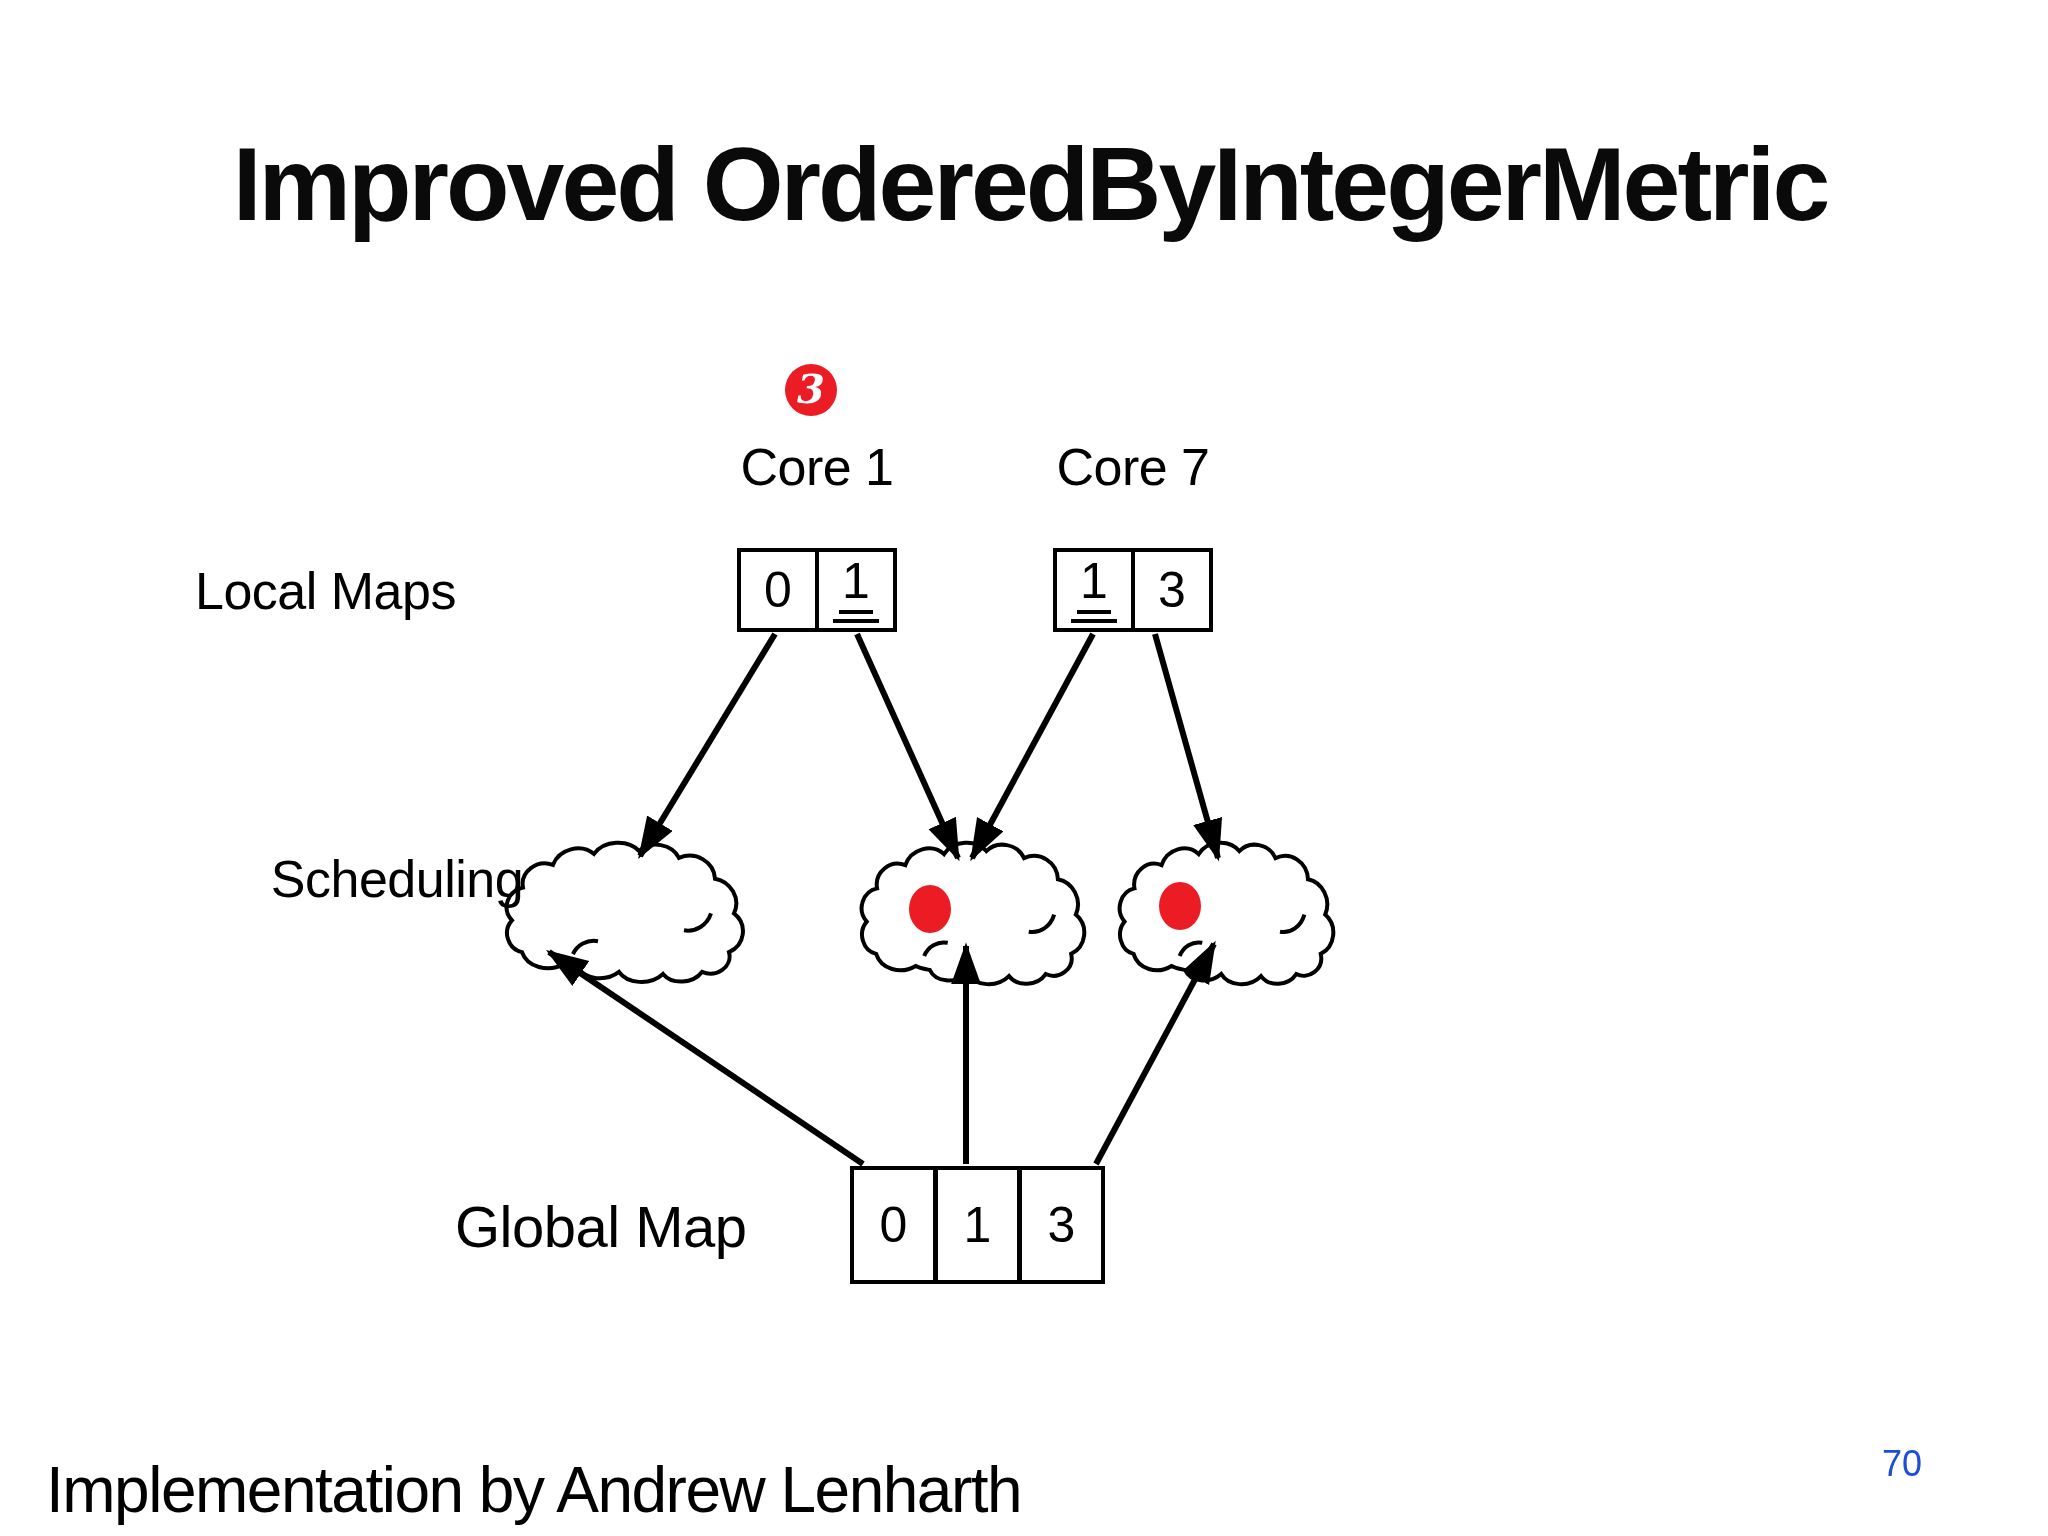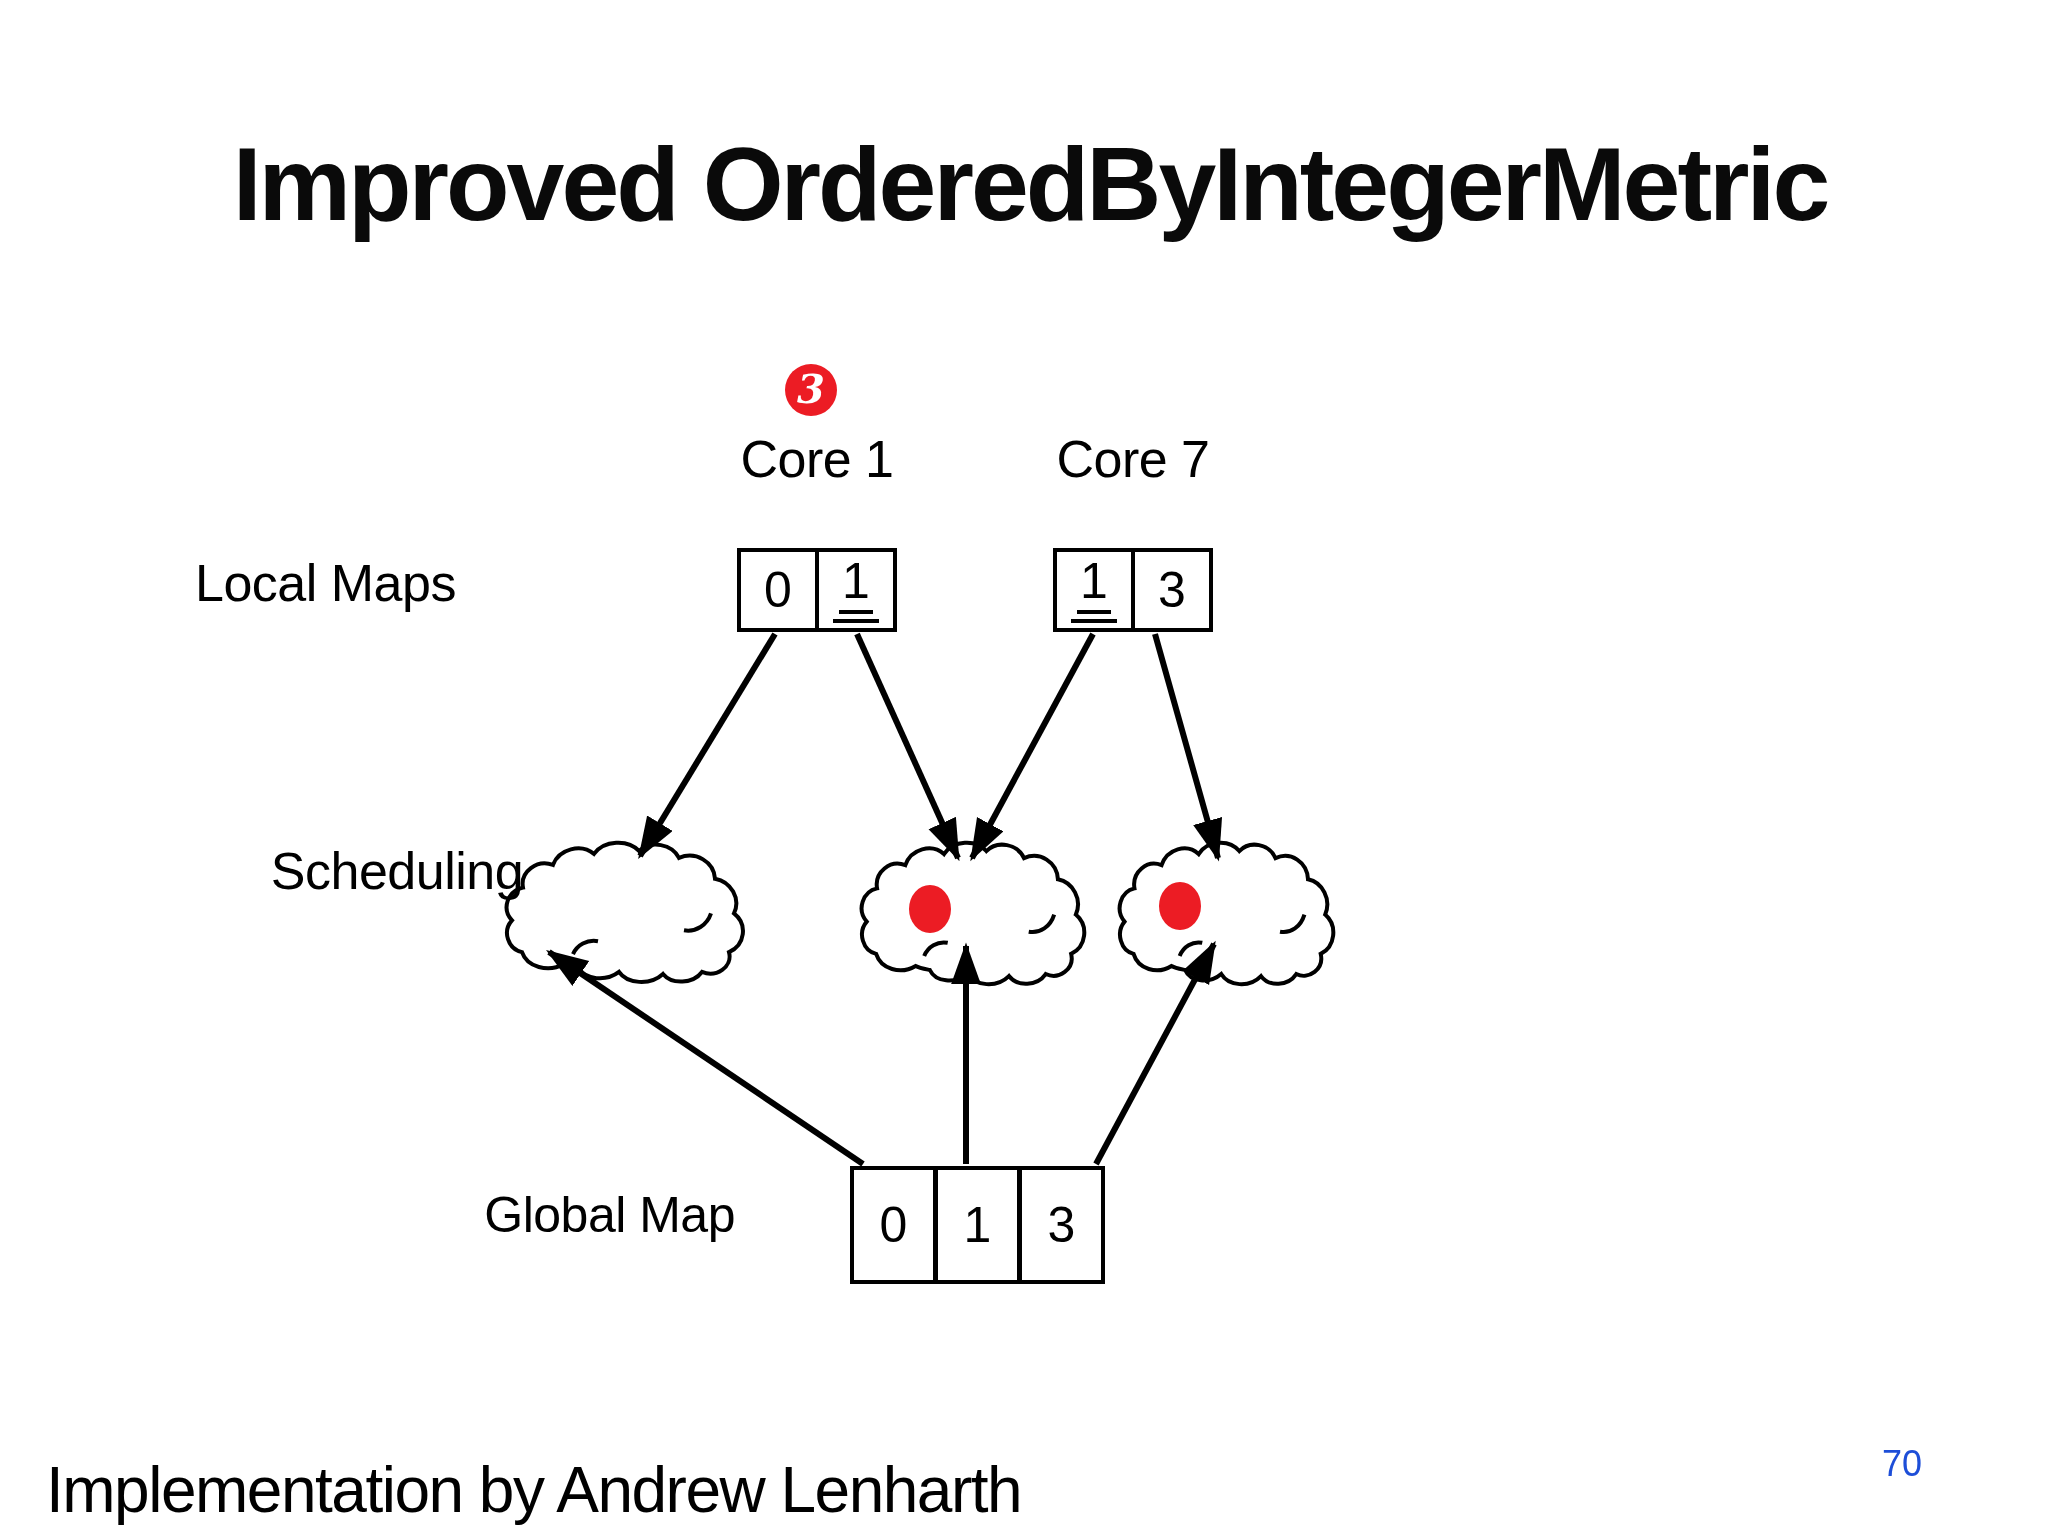--- a/index.html
+++ b/index.html
@@ -12,26 +12,26 @@
   .abs{position:absolute;}
   
   .slide-title{
     left:12px;right:0;top:132px;
     text-align:center;
     font-size:104px;font-weight:bold;letter-spacing:-3px;
     color:#0a0a0a;white-space:nowrap;line-height:1;
   }
   
   .dlabel{
-    font-size:52px;line-height:1;letter-spacing:-0.5px;white-space:nowrap;
+    font-size:52px;line-height:1;letter-spacing:-0.5px;white-space:nowrap;margin-top:8px;
   }
   .core-label{width:160px;text-align:center;top:433px;}
   .local-maps-label{left:195px;top:557px;}
   .bags-label{left:247px;top:840px;width:300px;text-align:center;line-height:63px;}
-  .global-map-label{left:455px;top:1190px;width:280px;text-align:right;font-size:50px;}
+  .global-map-label{left:455px;top:1190px;width:280px;text-align:right;font-size:58px;}
   
   .map-table{
     display:flex;box-sizing:border-box;
     border:4px solid #000;background:#fff;z-index:3;
   }
   .map-cell{
     flex:1;display:flex;align-items:center;justify-content:center;
     font-size:50px;line-height:1;
   }
   .map-cell + .map-cell{border-left:4px solid #000;}

